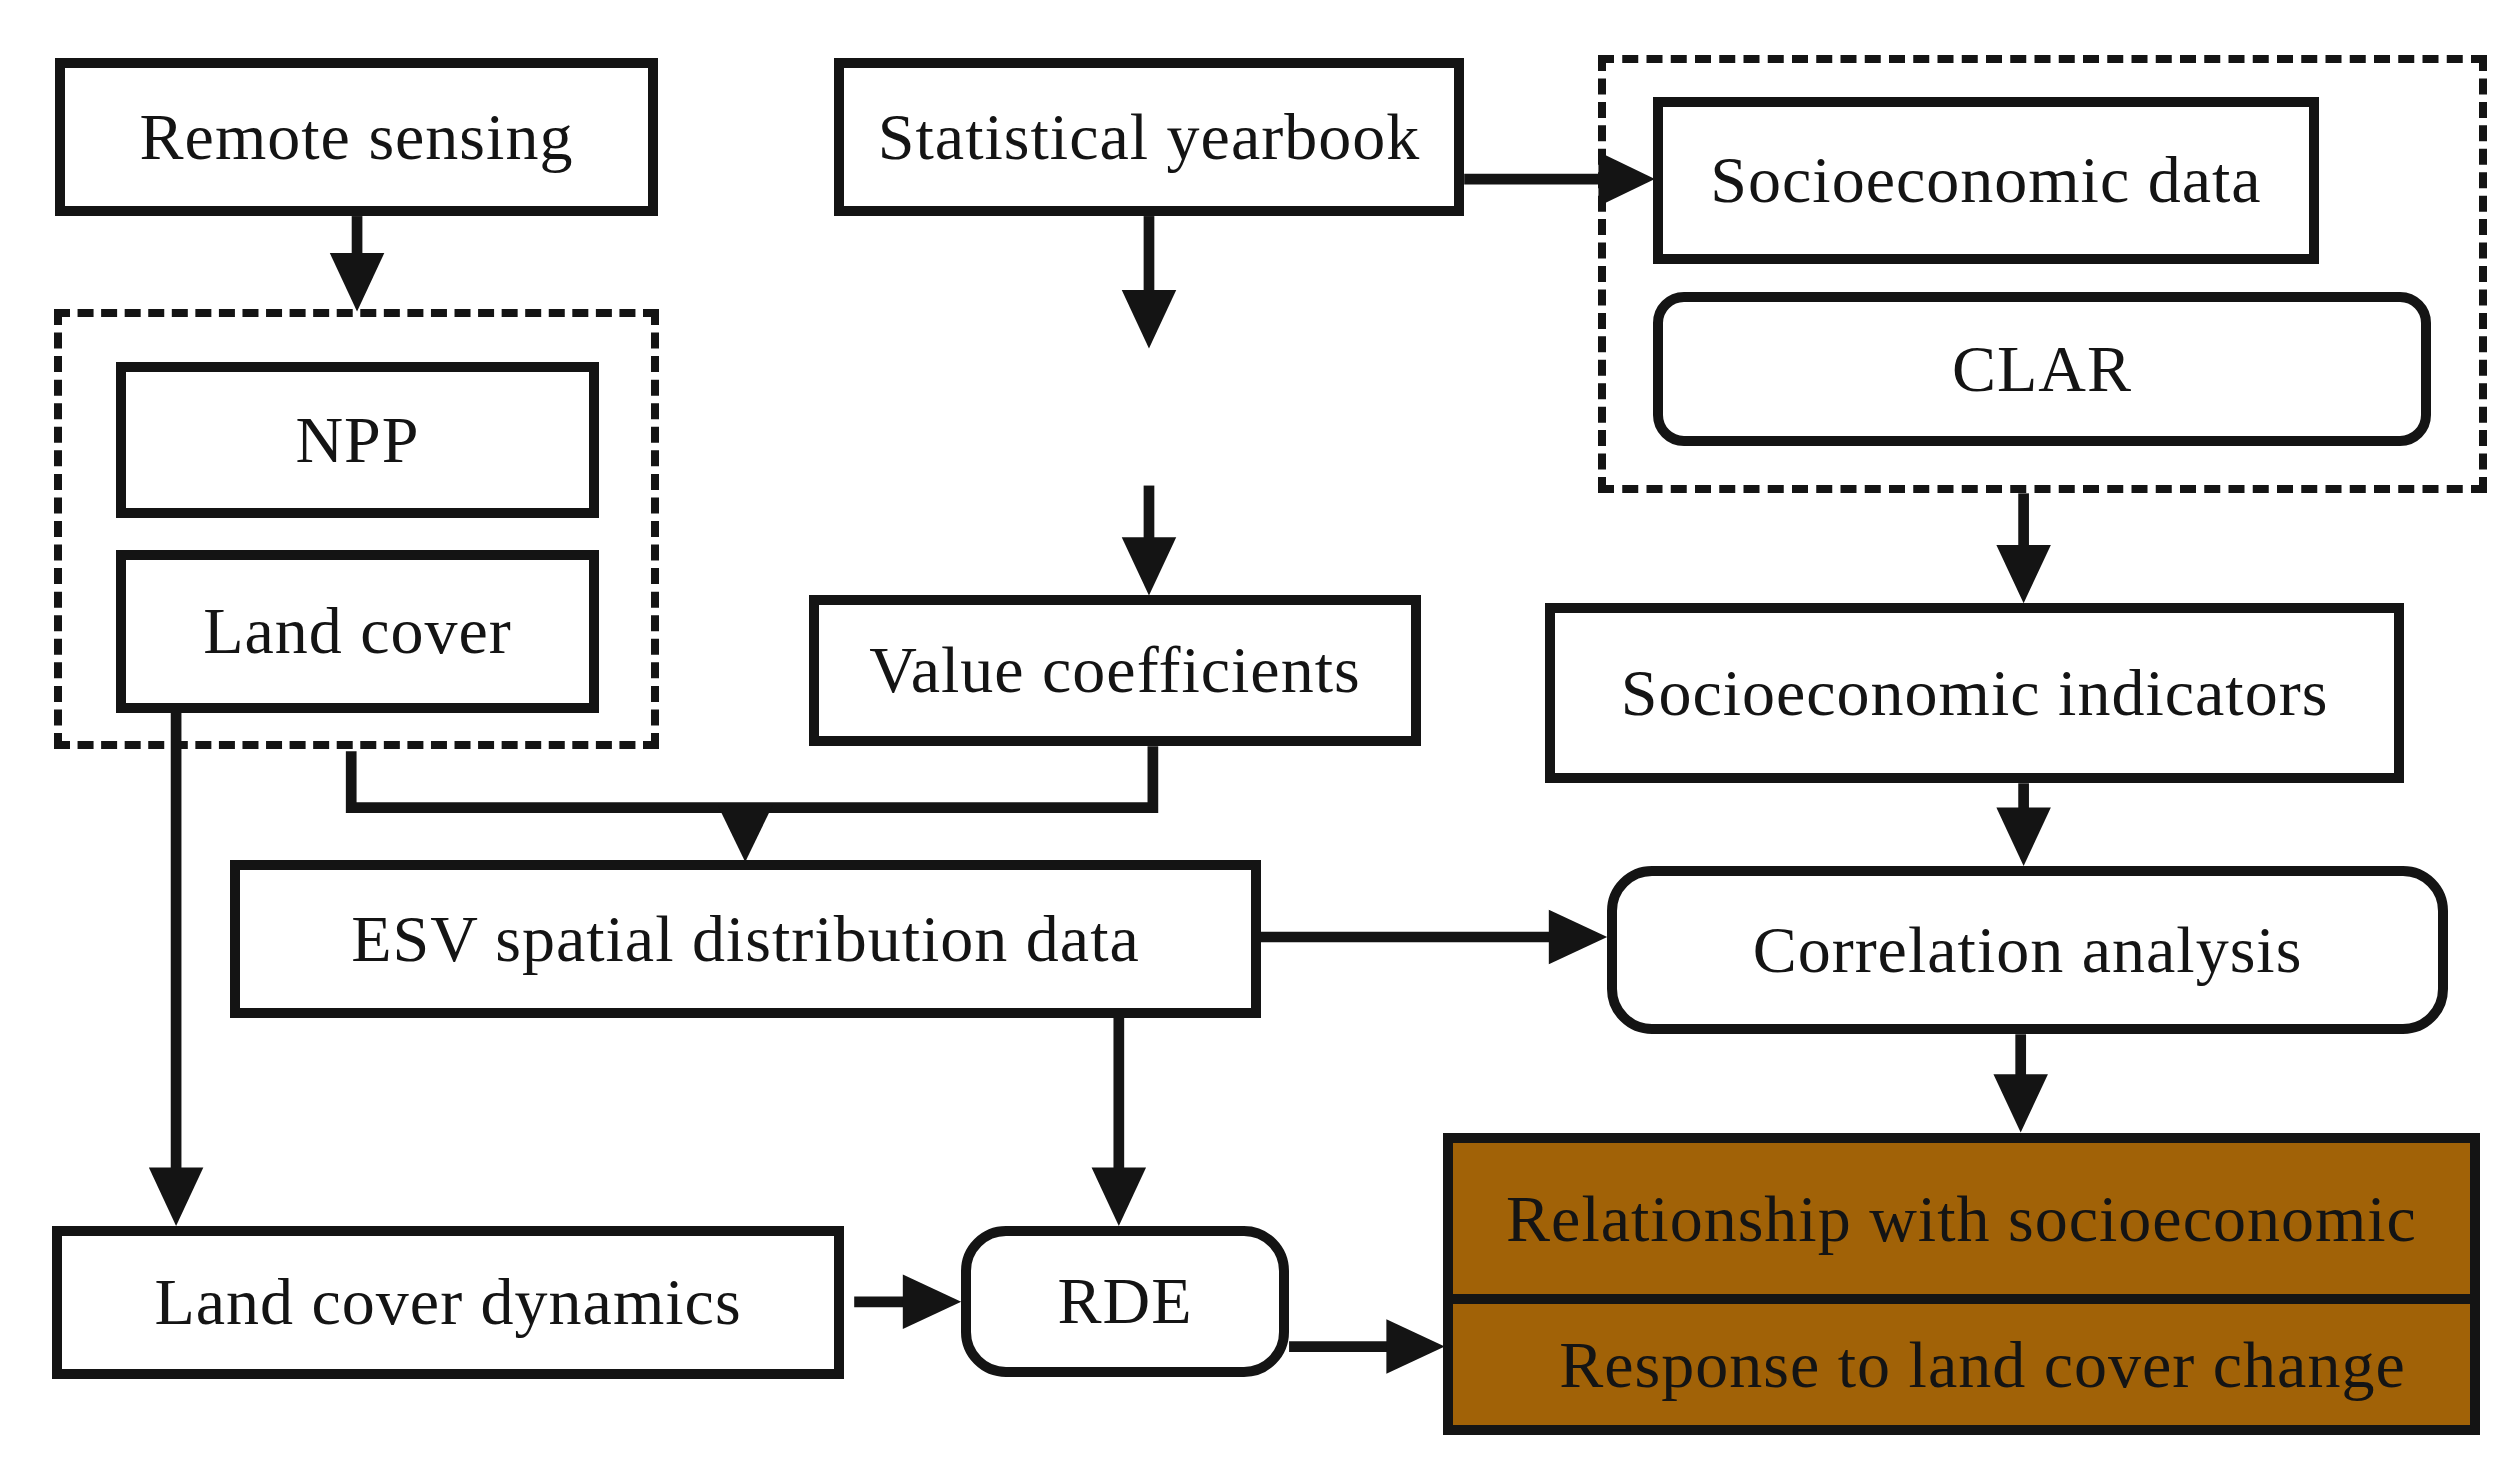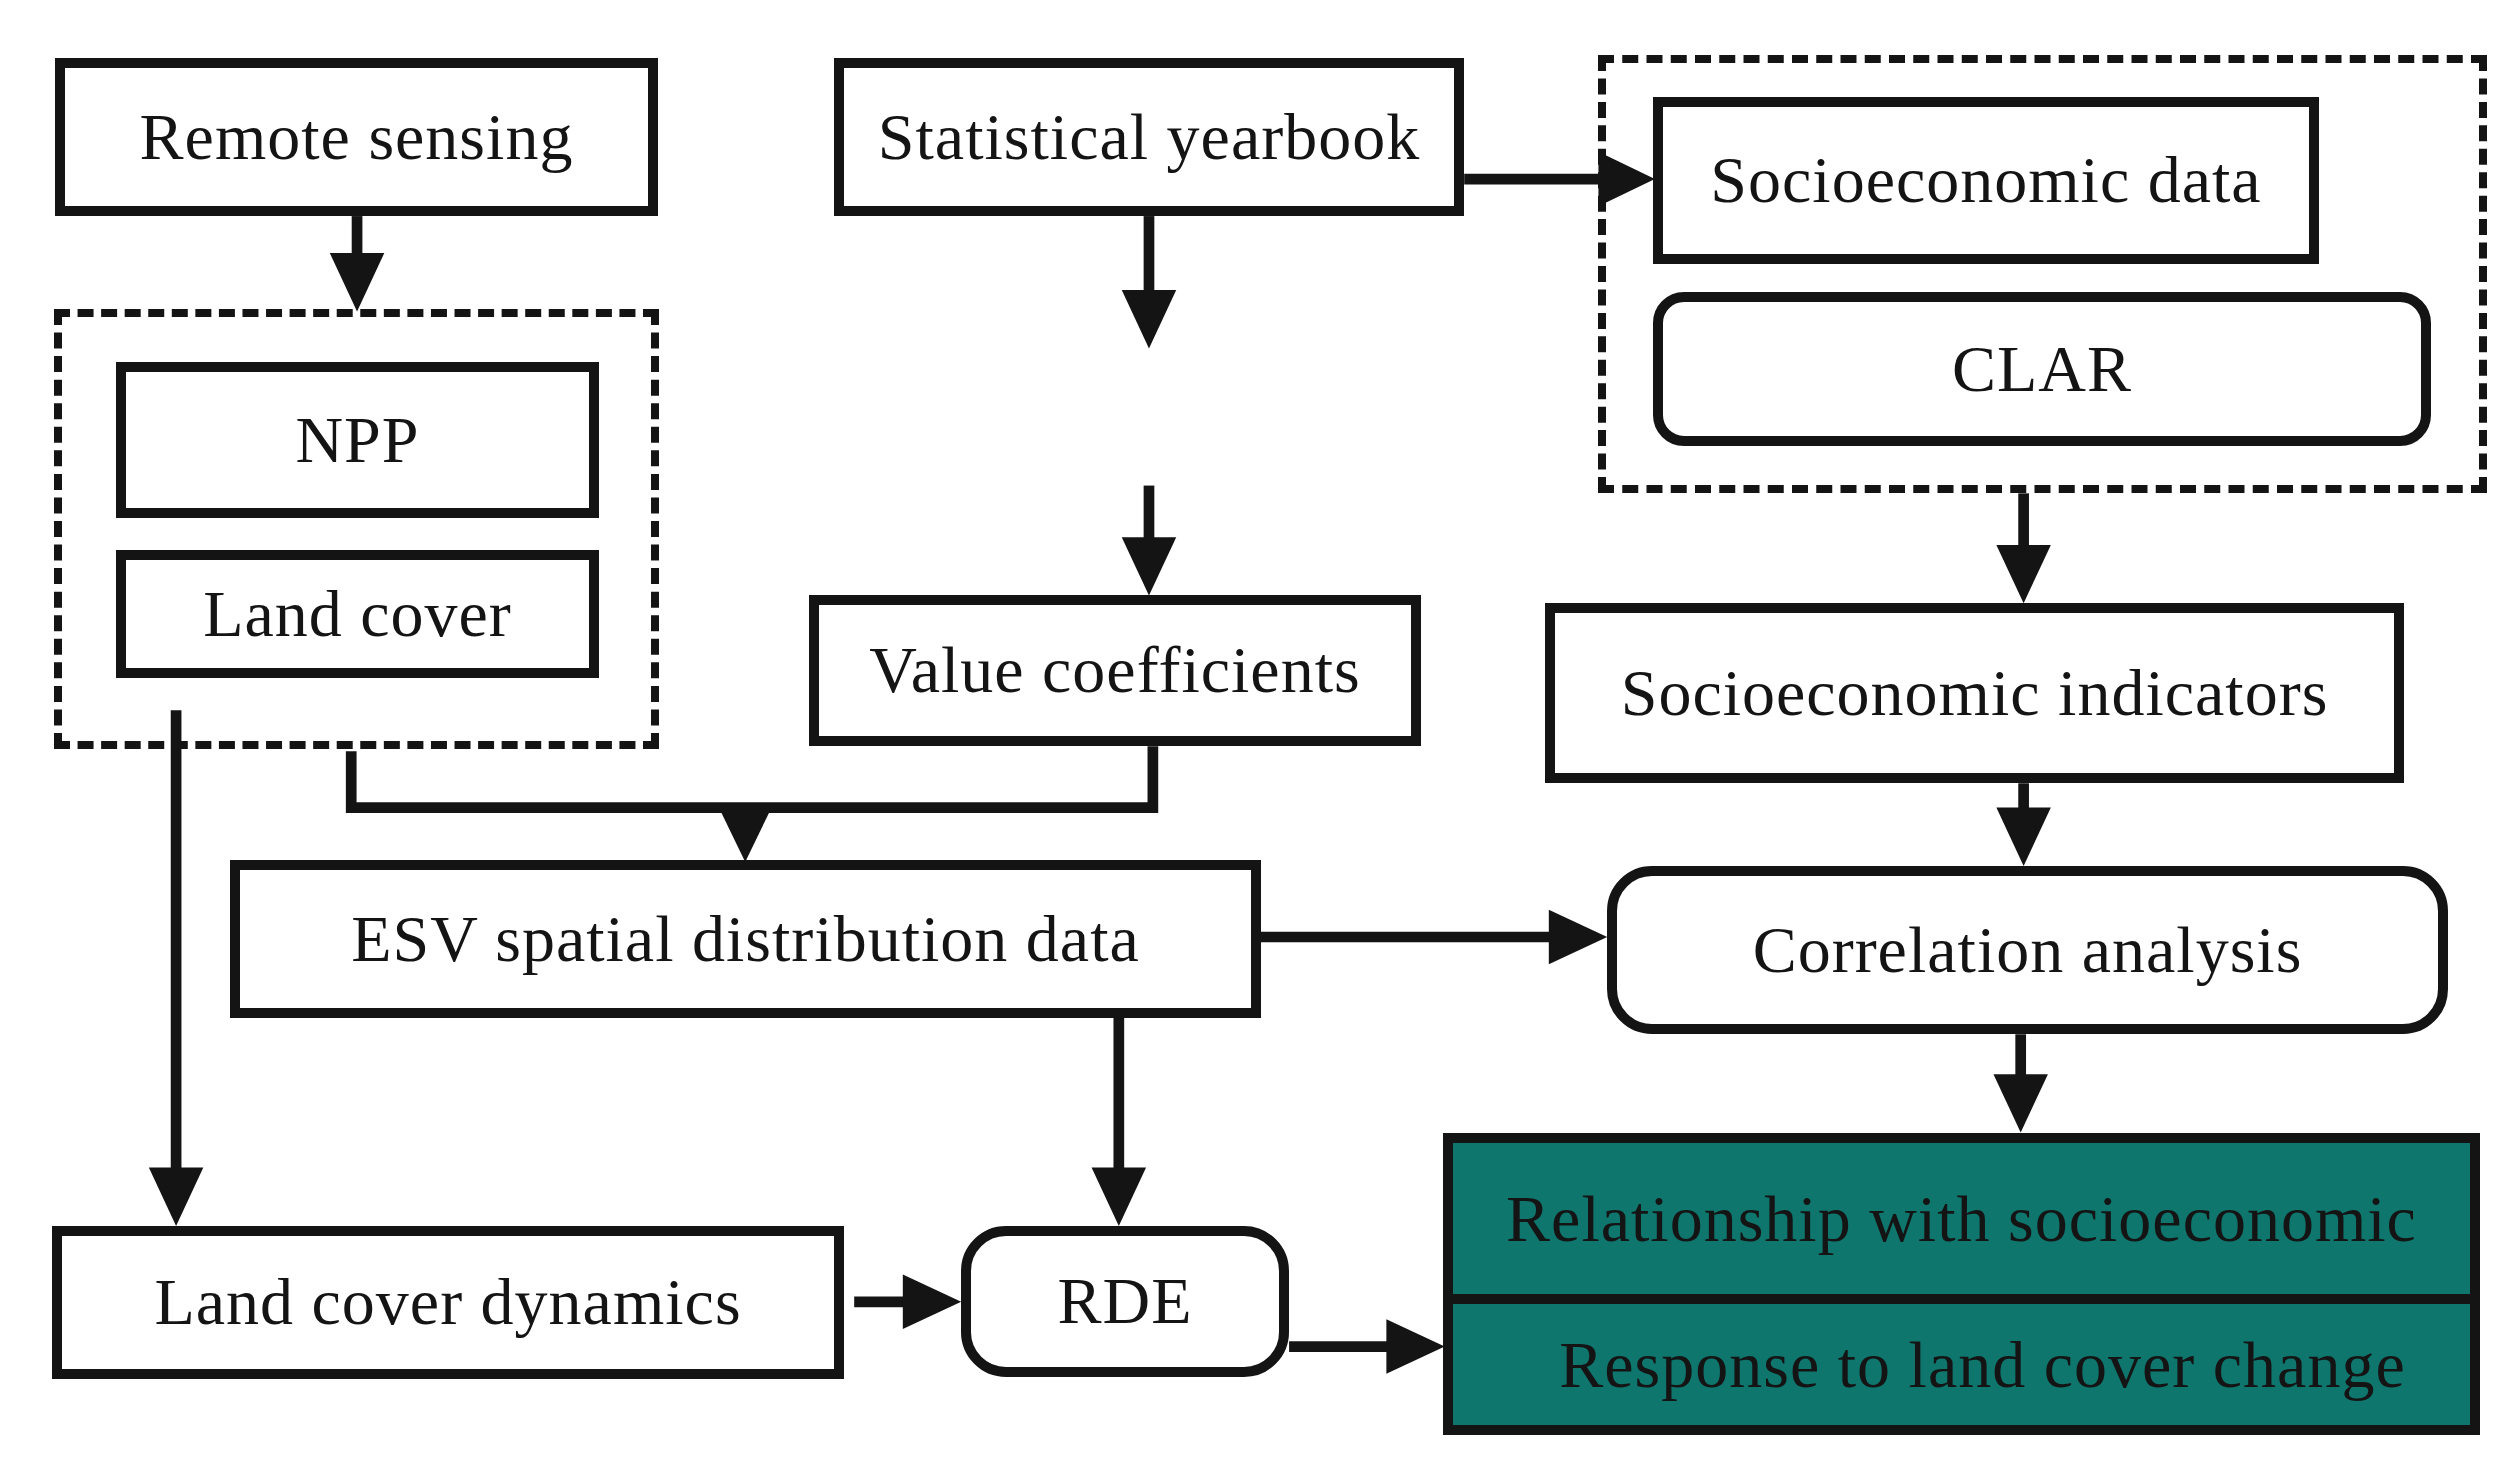--- a/index.html
+++ b/index.html
@@ -41,21 +41,21 @@
   .group {
     position: absolute;
     box-sizing: border-box;
     border: 8.8px dashed #141414;
     background: transparent;
   }
   .stack {
     position: absolute;
     box-sizing: border-box;
     border: 10.7px solid #141414;
-    background: #0f766e;
+    background: #a16207;
     display: flex;
     flex-direction: column;
   }
   .stack .row {
     box-sizing: border-box;
     display: flex;
     align-items: center;
     justify-content: center;
     text-align: center;
     font-size: 66px;
@@ -159,21 +159,21 @@
   <div class="node" style="left:55px; top:58px; width:603px; height:158px;">Remote sensing</div>
 
   <div class="node" style="left:834px; top:58px; width:630px; height:158px;">Statistical yearbook</div>
 
   <div class="node" style="left:1653px; top:97px; width:666px; height:167px;">Socioeconomic data</div>
 
   <div class="node" style="left:1653px; top:292px; width:778px; height:154px;border-radius:31px;">CLAR</div>
 
   <div class="node" style="left:116px; top:362px; width:483px; height:156px;">NPP</div>
 
-  <div class="node" style="left:116px; top:550px; width:483px; height:128px;">Land cover</div>
+  <div class="node" style="left:116px; top:550px; width:483px; height:163px;">Land cover</div>
 
 
   <div class="node" style="left:809px; top:595px; width:612px; height:151px;">Value coefficients</div>
 
   <div class="node" style="left:1545px; top:603px; width:859px; height:180px;">Socioeconomic indicators</div>
 
   <div class="node" style="left:230px; top:860px; width:1031px; height:158px;text-align:center;">ESV spatial distribution data</div>
 
   <div class="node rounded" style="left:1607px; top:866px; width:841px; height:168px;">Correlation analysis</div>
 

